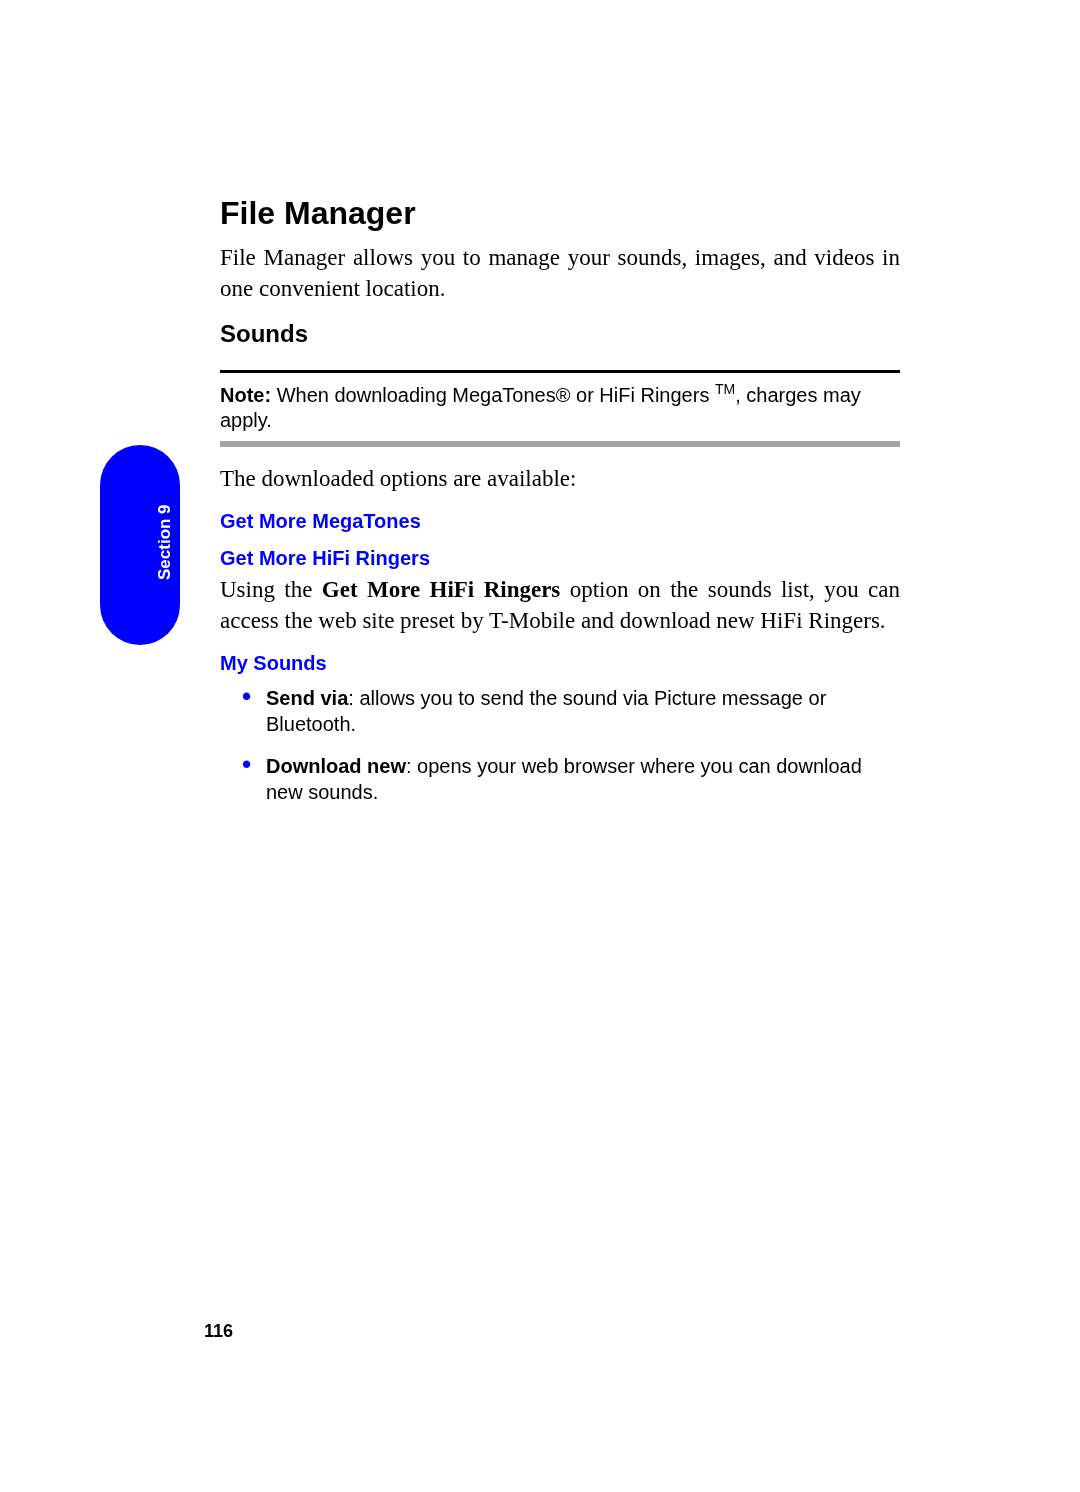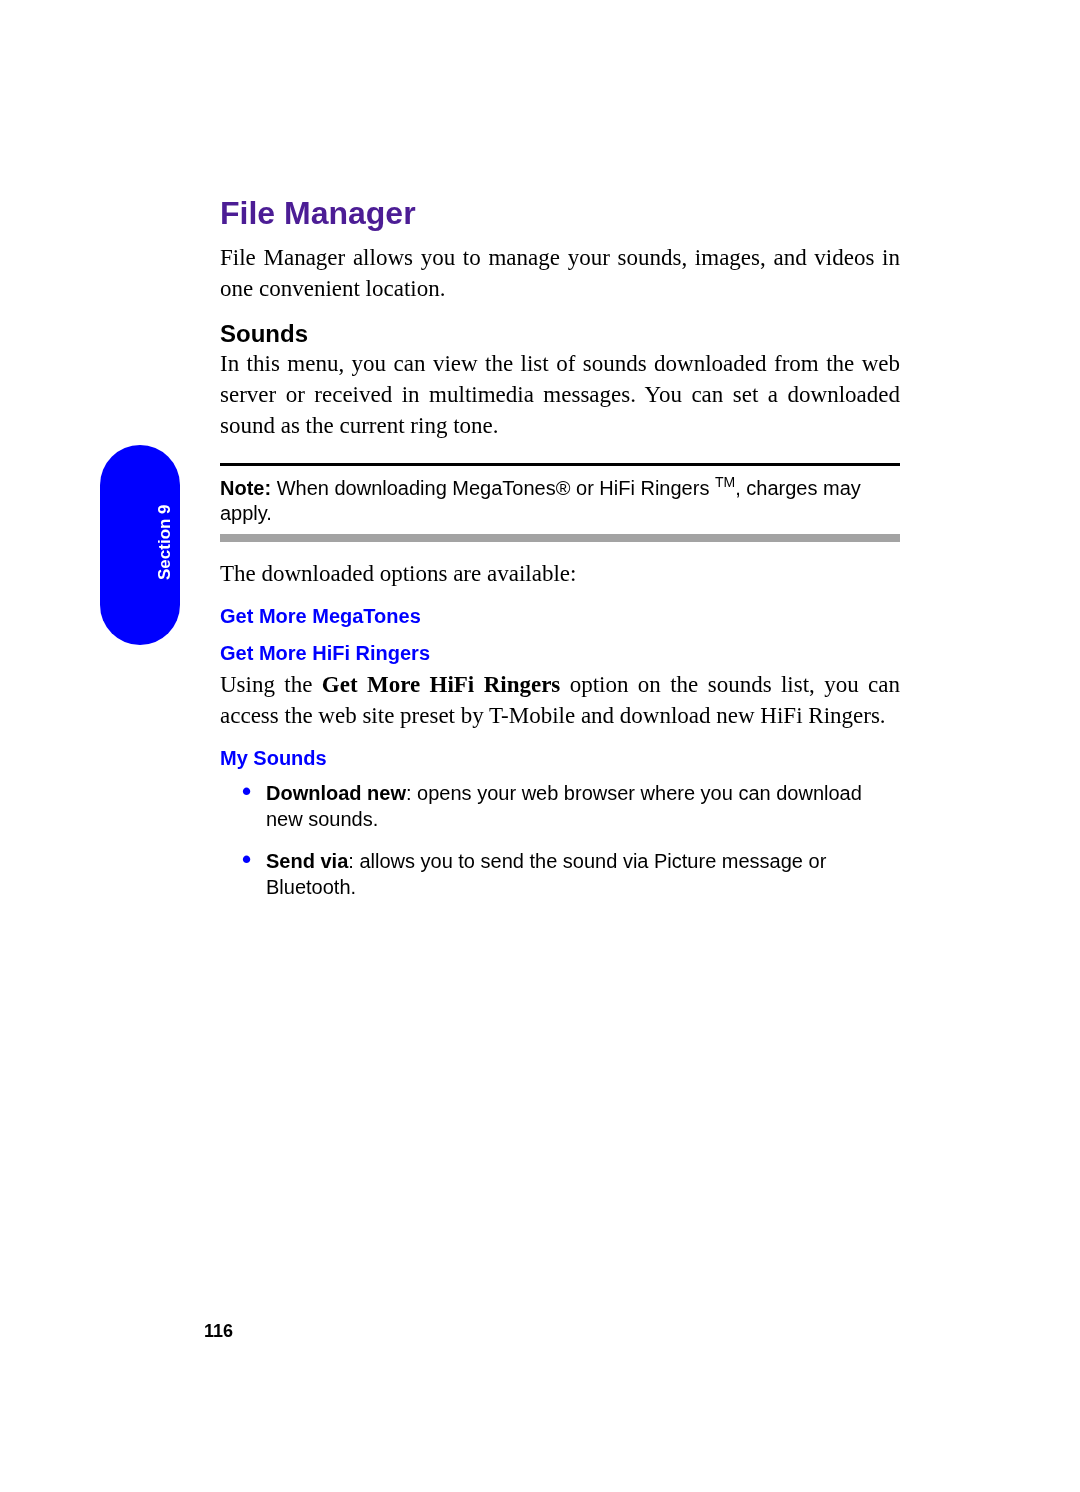--- a/index.html
+++ b/index.html
@@ -18,21 +18,21 @@
   }
   .content {
     position: absolute;
     left: 220px;
     top: 195px;
     width: 680px;
   }
   .h1 {
     font-family: Arial, Helvetica, sans-serif;
     font-weight: 700;
-    color: #4c1d95;
+    color: #000000;
     font-size: 32px;
     margin: 0 0 10px 0;
   }
   .body {
     font-size: 23px;
     line-height: 1.35;
     margin: 0 0 16px 0;
     text-align: justify;
   }
   .h2 {
@@ -44,21 +44,21 @@
   }
   .h3 {
     font-family: Arial, Helvetica, sans-serif;
     font-weight: 700;
     color: #0000ff;
     font-size: 20px;
     margin: 14px 0 4px 0;
   }
   .note-box {
     border-top: 3px solid #000;
-    border-bottom: 8px solid #a3a3a3;
+    border-bottom: 6px solid #a3a3a3;
     padding: 8px 0;
     margin: 22px 0 16px 0;
     font-family: Arial, Helvetica, sans-serif;
     font-size: 20px;
     line-height: 1.25;
   }
   .note-box .bold { font-weight: 700; }
   .sup { font-size: 0.7em; vertical-align: super; }
   .bullets {
     margin: 10px 0 0 22px;
@@ -123,43 +123,42 @@
   <div class="section-label">Section 9</div>
 
   <div class="content">
 
     <h1 class="h1">File Manager</h1>
 
     <p class="body">File Manager allows you to manage your sounds, images, and videos in one convenient location.</p>
 
     <h2 class="h2">Sounds</h2>
 
-    <p class="body">In this menu, you can view the list of sounds downloaded from the web server or received in multimedia messages. You can set a downloaded sound as the current ring tone.</p>
 
     <div class="note-box">
       <span class="bold">Note:</span><span> When downloading MegaTones® or HiFi Ringers </span><span class="sup">TM</span><span>, charges may apply.</span>
     </div>
 
     <p class="body">The downloaded options are available:</p>
 
     <h3 class="h3">Get More MegaTones</h3>
 
     <h3 class="h3">Get More HiFi Ringers</h3>
     <p class="body">
       <span>Using the </span><span class="b">Get More HiFi Ringers</span><span> option on the sounds list, you can access the web site preset by T-Mobile and download new HiFi Ringers.</span>
     </p>
 
     <h3 class="h3">My Sounds</h3>
 
     <ul class="bullets">
       <li>
-        <span class="b">Download new</span><span>: opens your web browser where you can download new sounds.</span>
+        <span class="b">Send via</span><span>: allows you to send the sound via Picture message or Bluetooth.</span>
       </li>
       <li>
-        <span class="b">Send via</span><span>: allows you to send the sound via Picture message or Bluetooth.</span>
+        <span class="b">Download new</span><span>: opens your web browser where you can download new sounds.</span>
       </li>
     </ul>
 
   </div>
 
   <div class="page-num">116</div>
 
 </div>
 
 </body></html>

